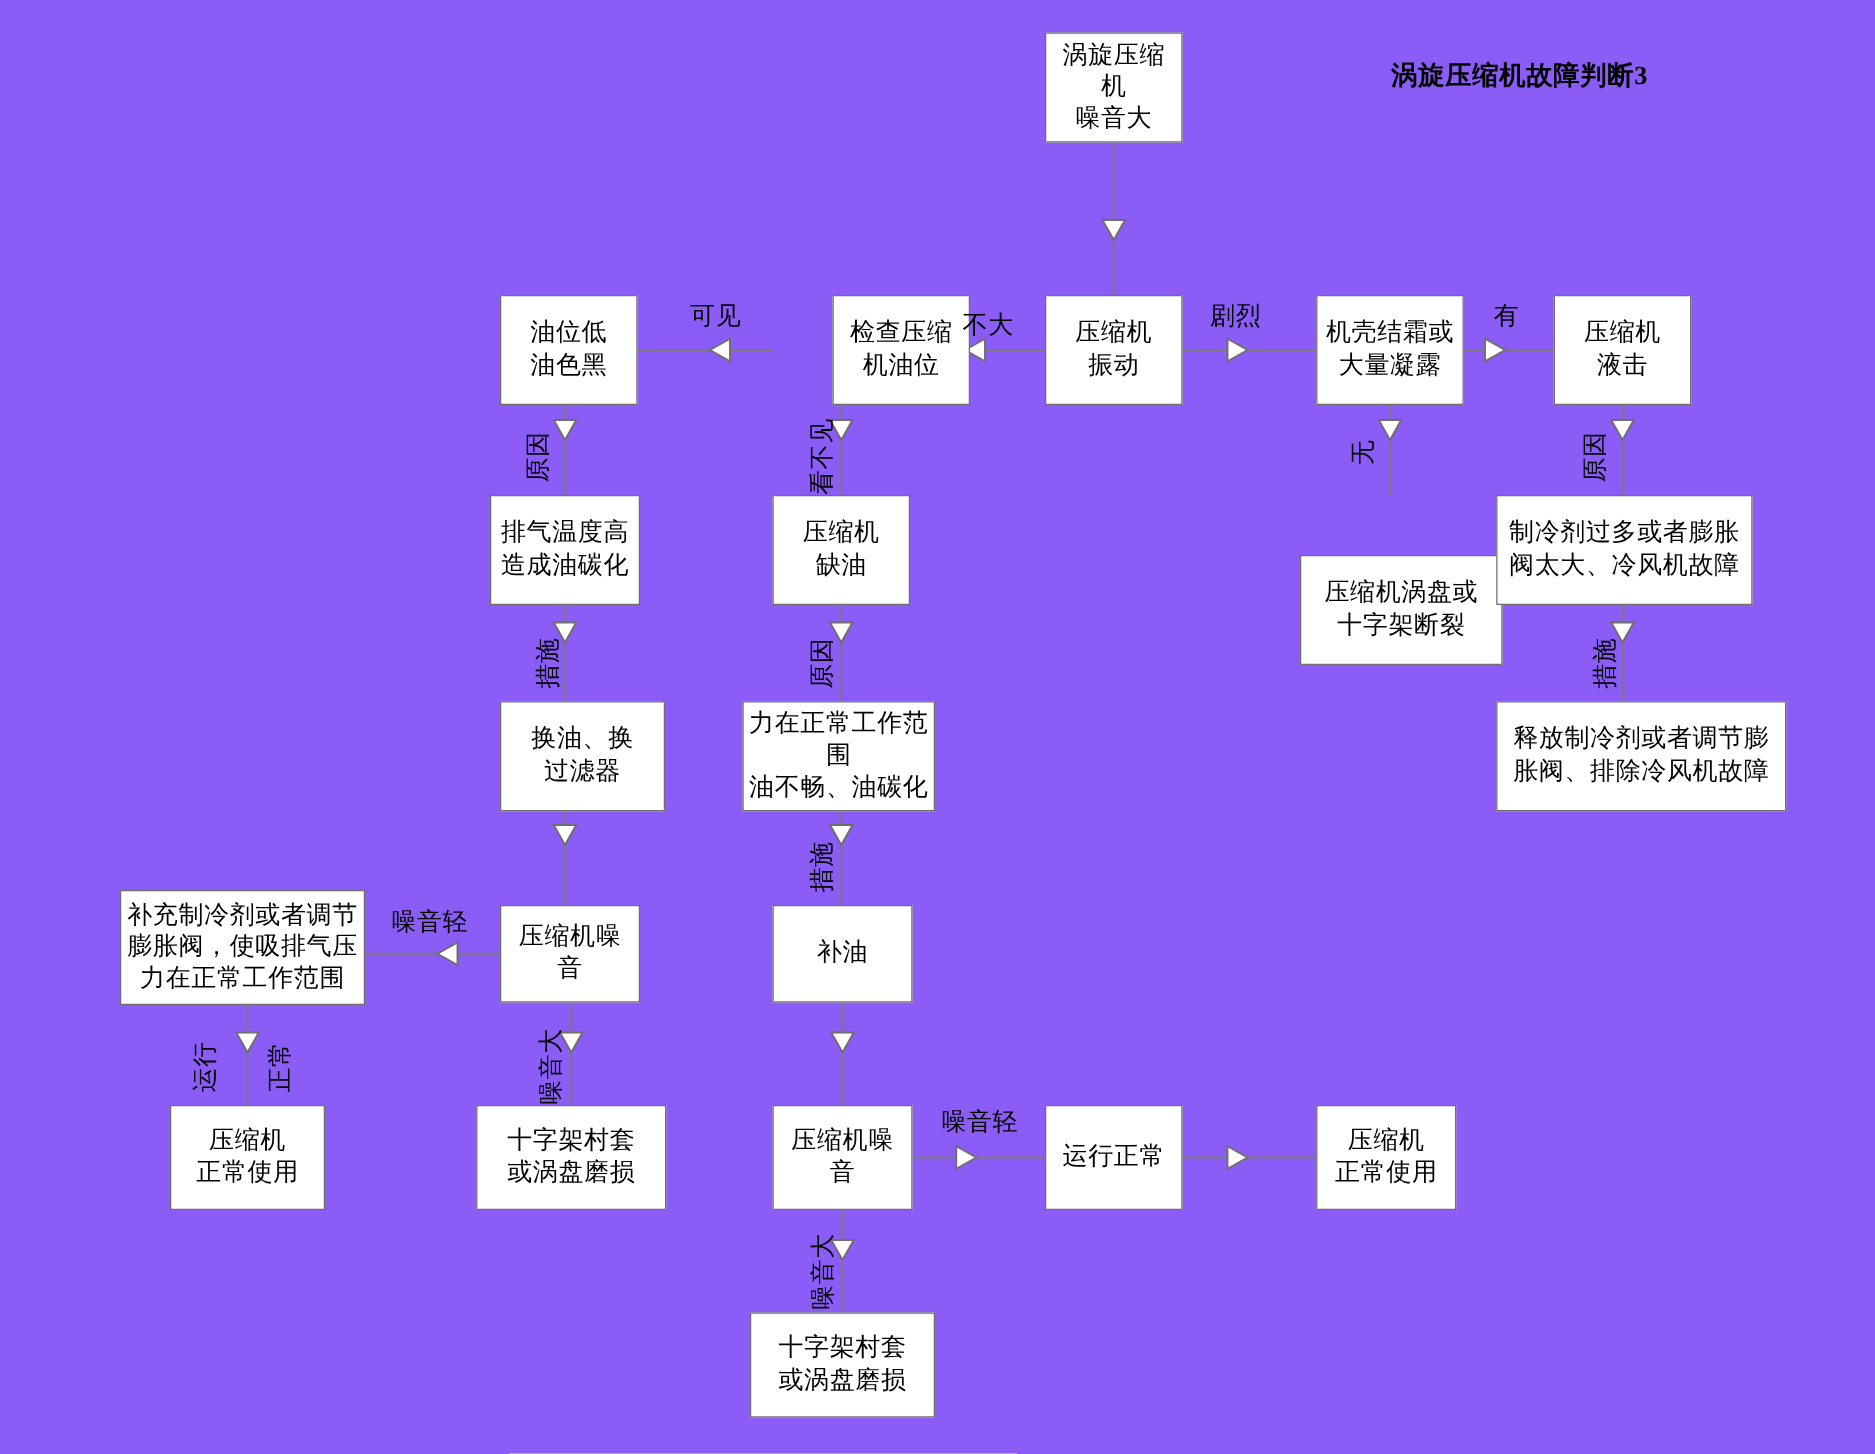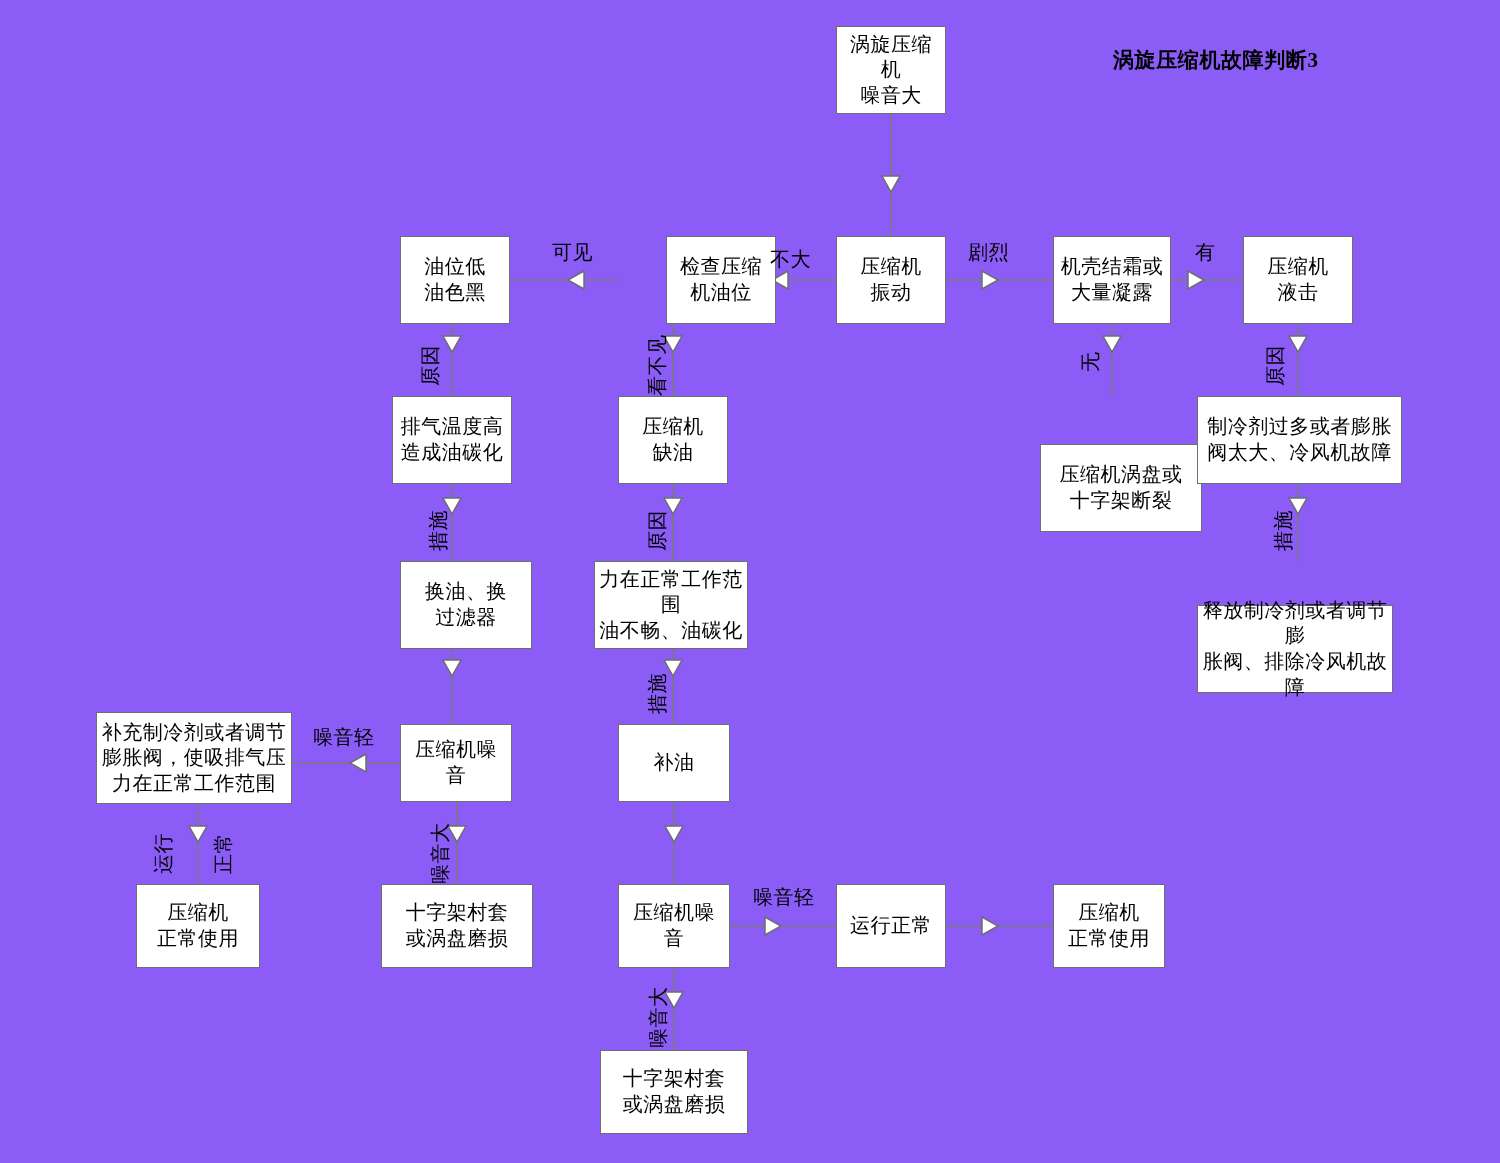--- a/index.html
+++ b/index.html
@@ -182,21 +182,21 @@
 
   <div class="node" style="left:1197px; top:396px; width:205px; height:88px;">制冷剂过多或者膨胀
 阀太大、冷风机故障</div>
 
   <div class="node" style="left:400px; top:561px; width:132px; height:88px;">换油、换
 过滤器</div>
 
   <div class="node" style="left:594px; top:561px; width:154px; height:88px;">力在正常工作范围
 油不畅、油碳化</div>
 
-  <div class="node" style="left:1197px; top:561px; width:196px; height:88px;margin-top:44px;">释放制冷剂或者调节膨
+  <div class="node" style="left:1197px; top:561px; width:232px; height:88px;">释放制冷剂或者调节膨
 胀阀、排除冷风机故障</div>
 
   <div class="node" style="left:96px; top:712px; width:196px; height:92px;">补充制冷剂或者调节
 膨胀阀，使吸排气压
 力在正常工作范围</div>
 
   <div class="node" style="left:400px; top:724px; width:112px; height:78px;">压缩机噪音</div>
 
   <div class="node" style="left:618px; top:724px; width:112px; height:78px;">补油</div>
 

